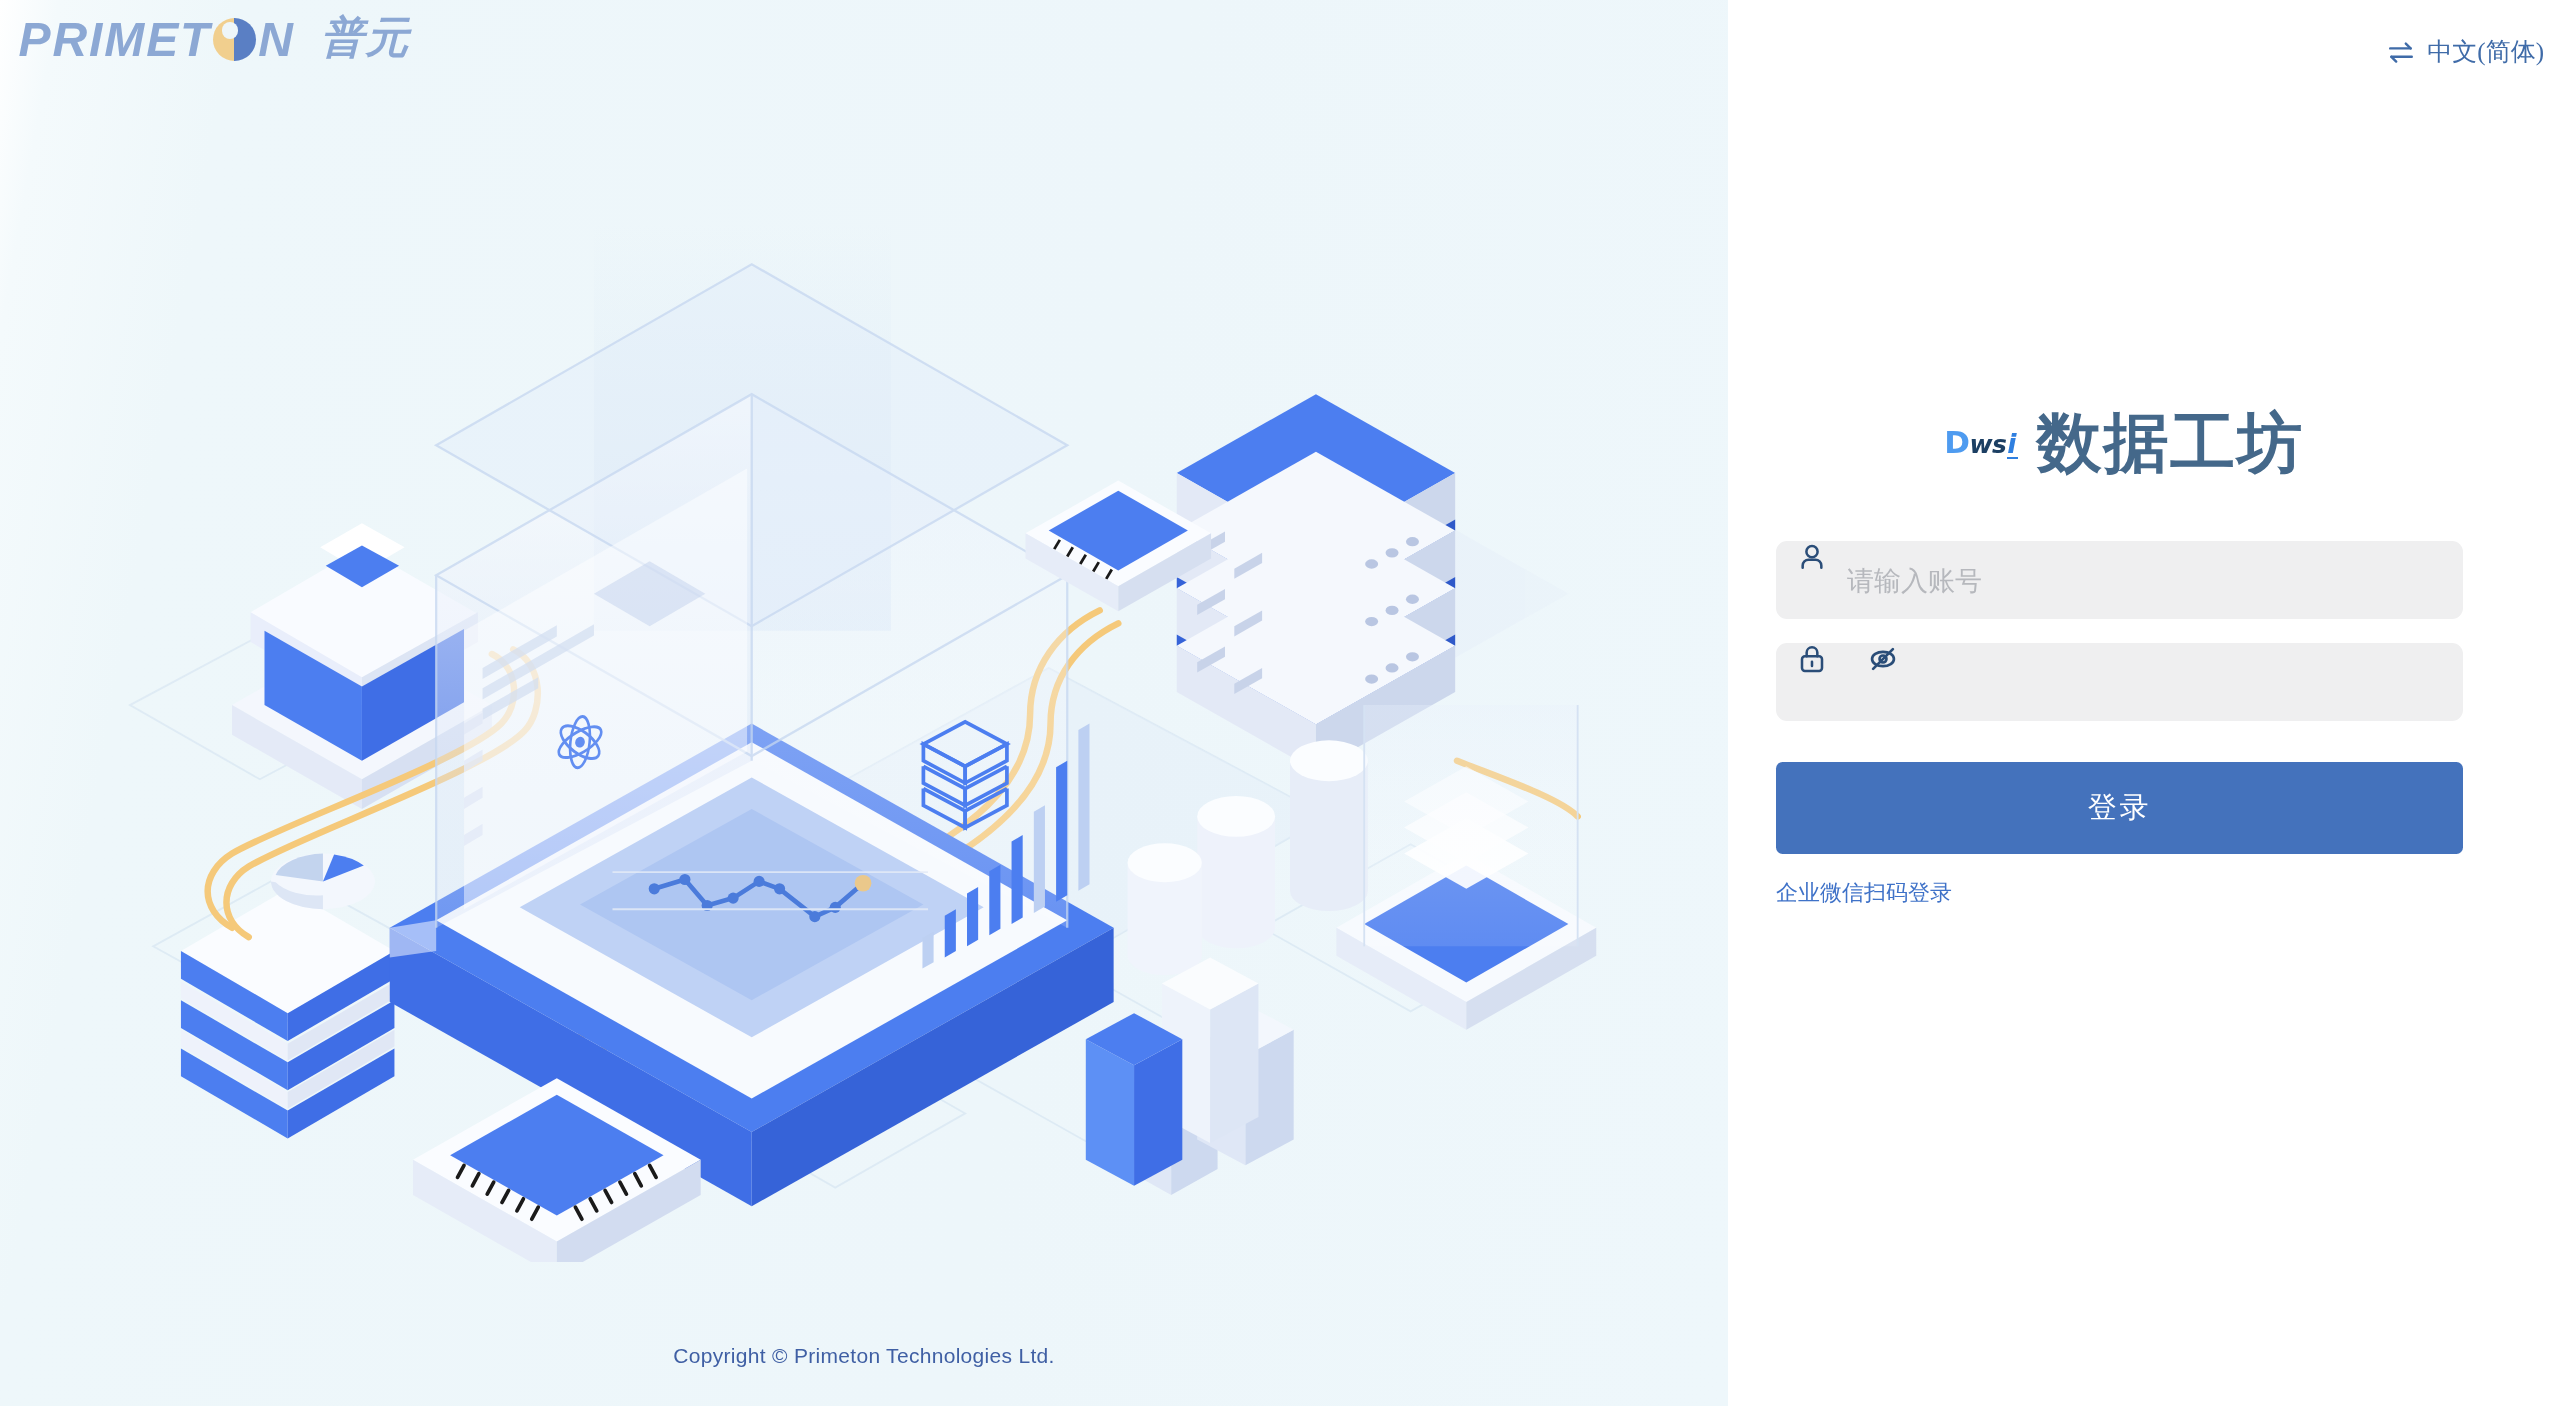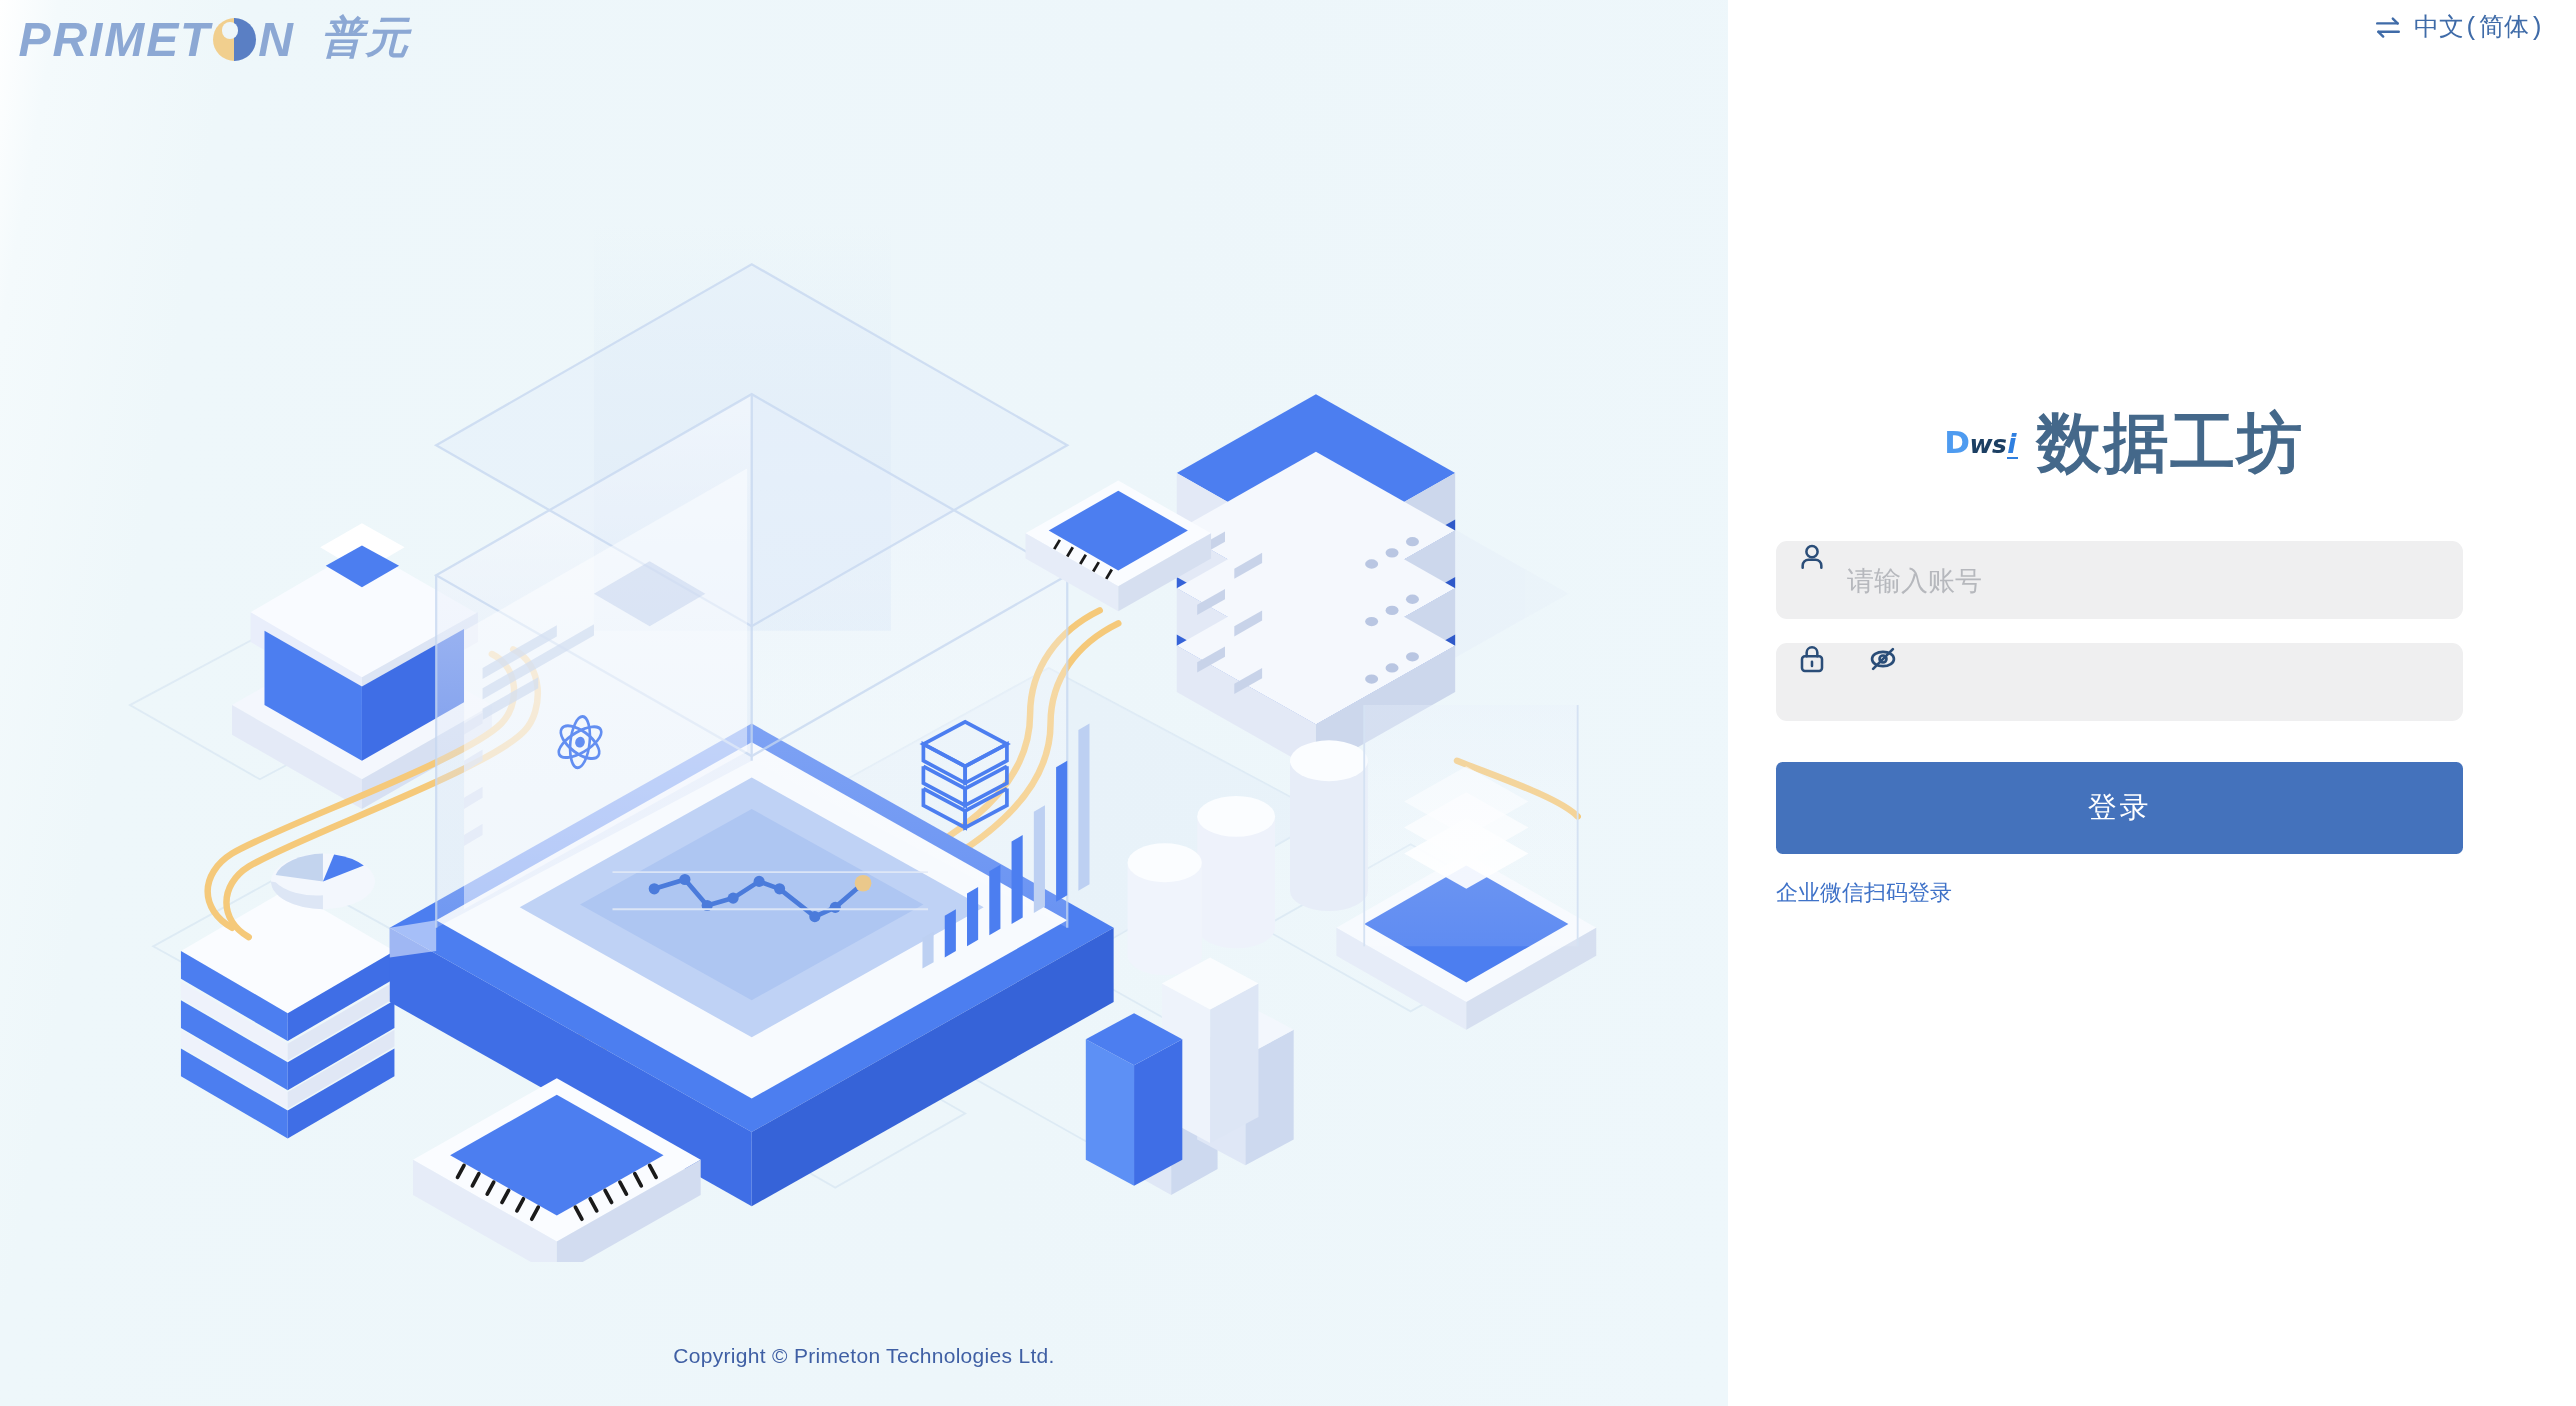--- a/index.html
+++ b/index.html
@@ -48,24 +48,24 @@
   .copyright {
     position:absolute; left:0; bottom:39px; width:1728px; text-align:center;
     font-size:21px; color:#3f5fa4; letter-spacing:0.3px;
   }
 
   
   .right-panel {
     position:relative; width:848px; height:1407px; background:#ffffff;
   }
   .lang-switch {
-    position:absolute; right:32px; top:10px;
+    position:absolute; right:32px; top:35px;
     display:flex; align-items:center; gap:11px;
     color:#3f6ba8; font-size:25px; cursor:pointer;
-    font-family:Liberation Mono, monospace;
+    font-family:Liberation Serif, serif;
   }
   .lang-switch .swap-icon { display:flex; width:30px; height:24px; }
 
   .login-box {
     position:absolute; left:48px; top:399px; width:687px;
   }
   .title-row {
     display:flex; align-items:center; justify-content:center;
     gap:18.6px; margin-bottom:54px; padding-left:9.3px;
   }

